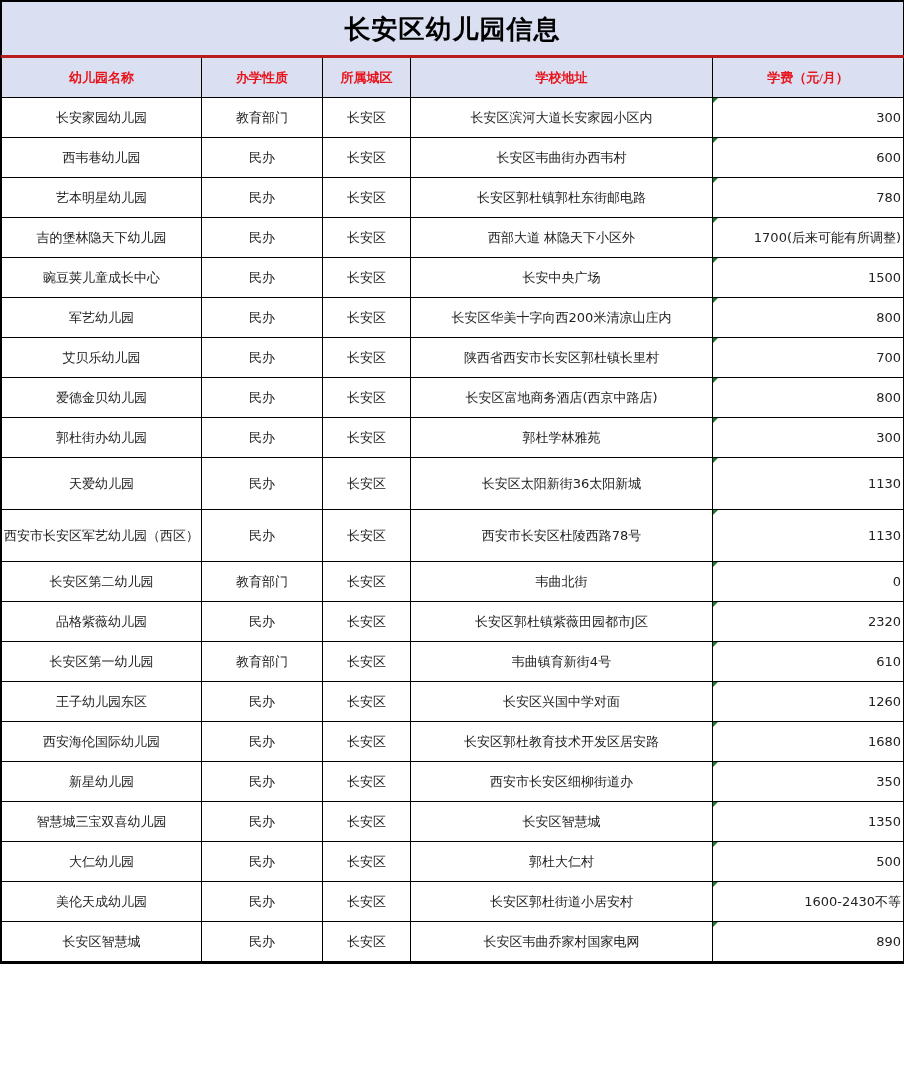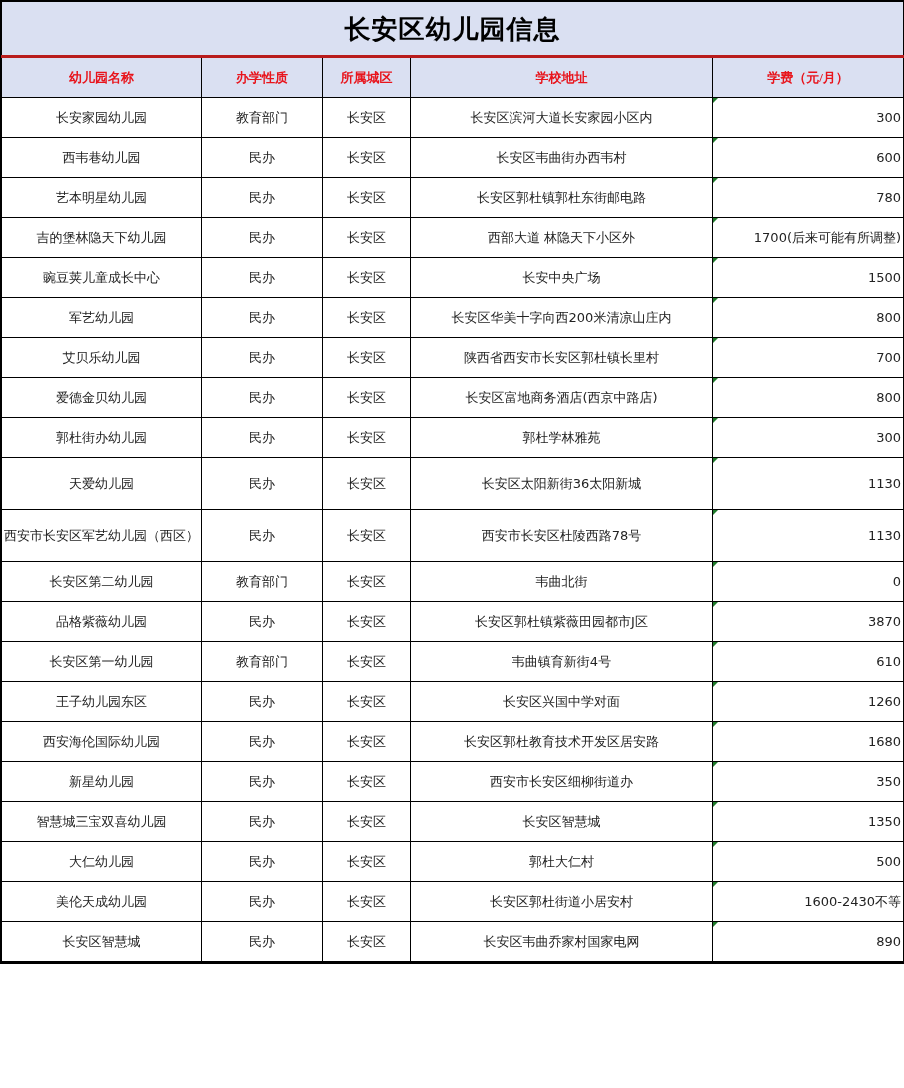--- a/index.html
+++ b/index.html
@@ -123,21 +123,21 @@
           <td>教育部门</td>
           <td>长安区</td>
           <td>韦曲北街</td>
           <td class="fee">0</td>
         </tr>
         <tr class="data-row">
           <td>品格紫薇幼儿园</td>
           <td>民办</td>
           <td>长安区</td>
           <td>长安区郭杜镇紫薇田园都市J区</td>
-          <td class="fee">3870</td>
+          <td class="fee">2320</td>
         </tr>
         <tr class="data-row">
           <td>长安区第一幼儿园</td>
           <td>教育部门</td>
           <td>长安区</td>
           <td>韦曲镇育新街4号</td>
           <td class="fee">610</td>
         </tr>
         <tr class="data-row">
           <td>王子幼儿园东区</td>

